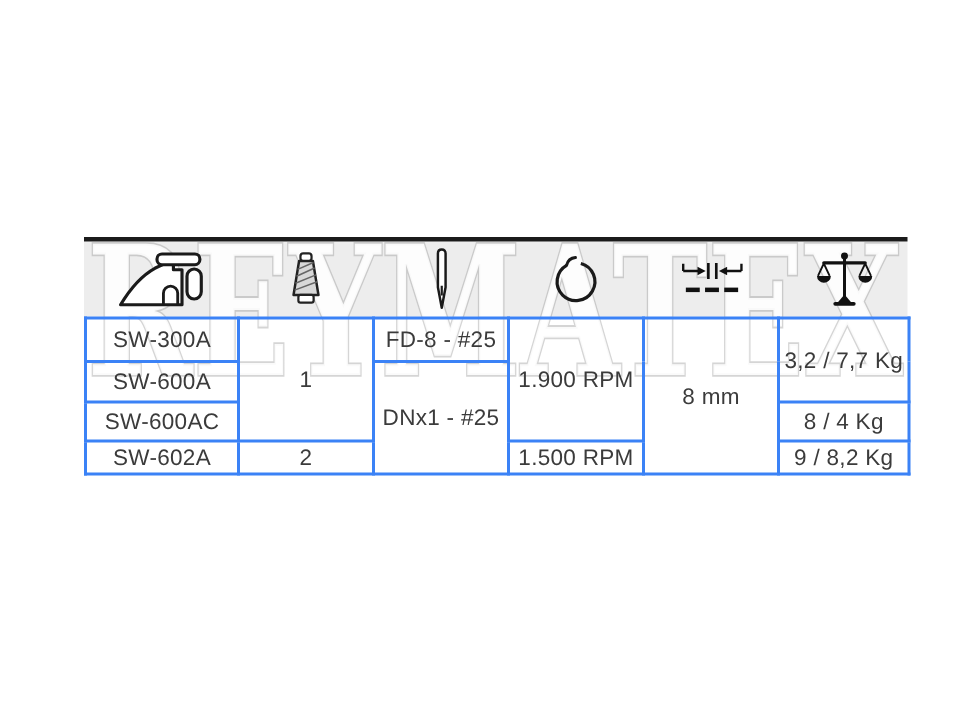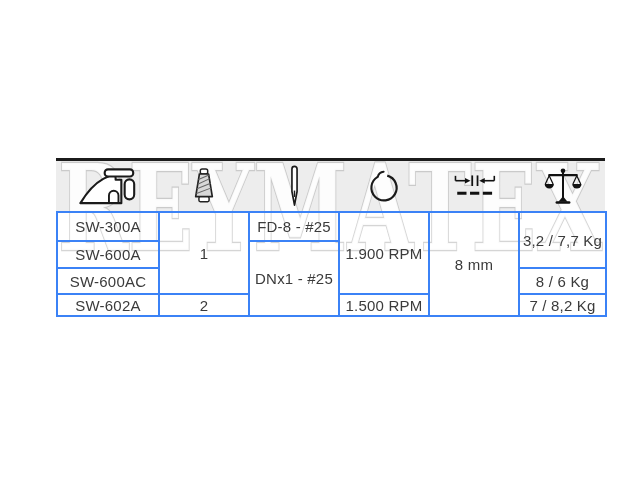--- a/index.html
+++ b/index.html
@@ -124,25 +124,25 @@
         <td class="col4" rowspan="3">1.900 RPM</td>
         <td class="col5" rowspan="4">8 mm</td>
         <td class="col6" rowspan="2">3,2 / 7,7 Kg</td>
       </tr>
       <tr class="r2">
         <td class="col1">SW-600A</td>
         <td class="col3" rowspan="3">DNx1 - #25</td>
       </tr>
       <tr class="r3">
         <td class="col1">SW-600AC</td>
-        <td class="col6">8 / 6 Kg</td>
+        <td class="col6">8 / 4 Kg</td>
       </tr>
       <tr class="r4">
         <td class="col1">SW-602A</td>
         <td class="col2">2</td>
         <td class="col4">1.500 RPM</td>
-        <td class="col6">7 / 8,2 Kg</td>
+        <td class="col6">9 / 8,2 Kg</td>
       </tr>
     </tbody>
   </table>
 
   <div class="top-bar"></div>
 </div>
 
 </body></html>

